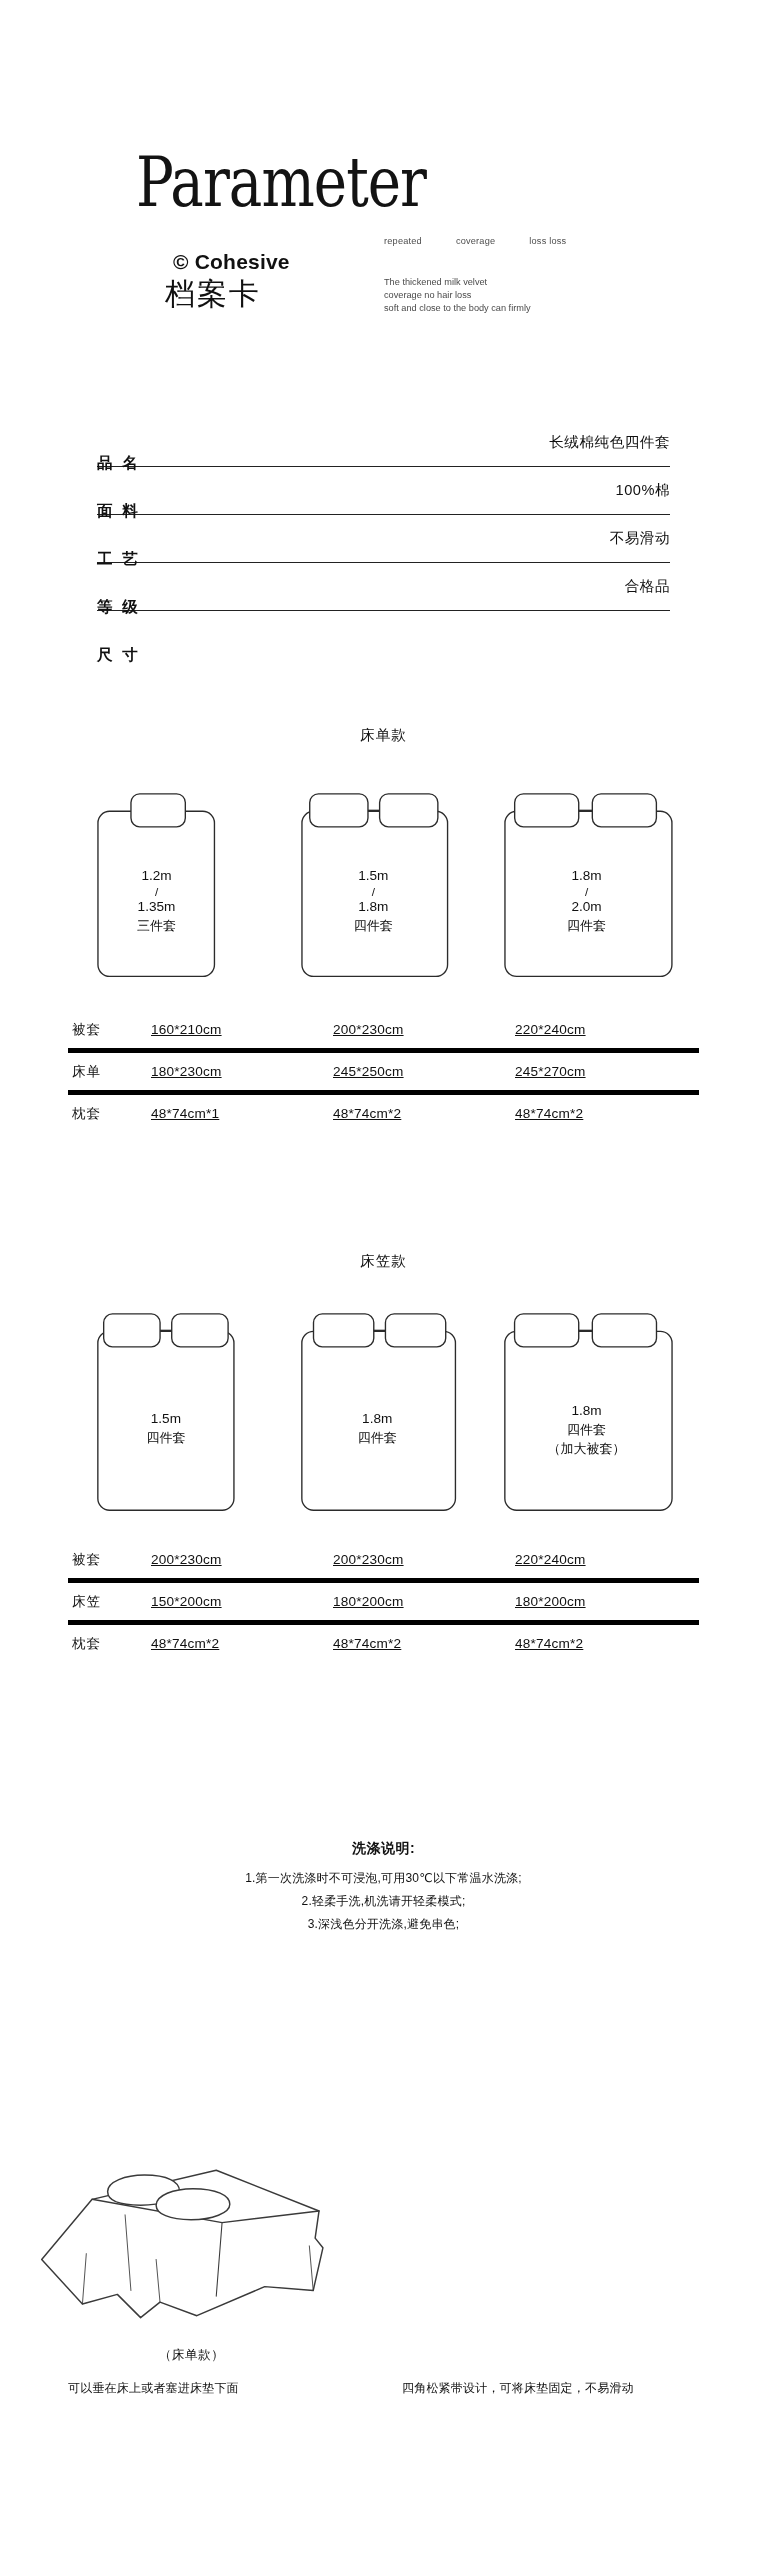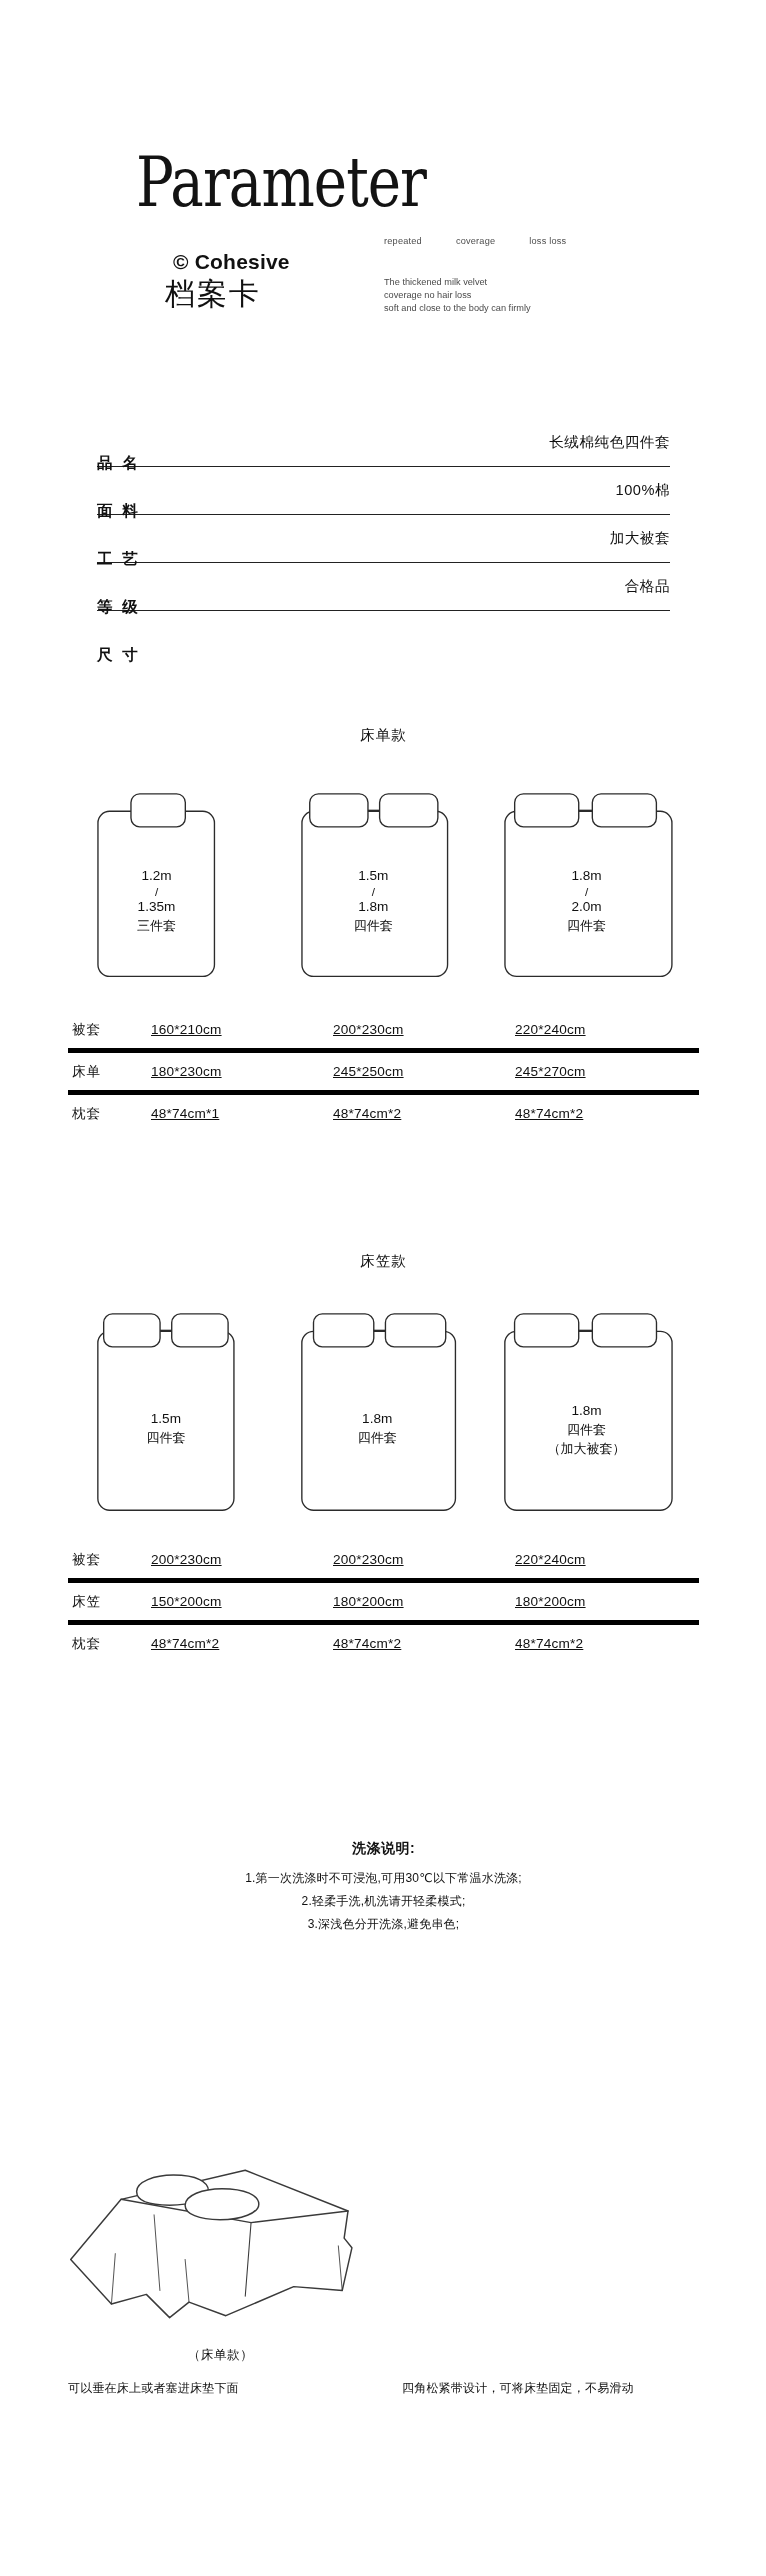--- a/index.html
+++ b/index.html
@@ -207,21 +207,20 @@
     font-size: 14.6px;
     font-weight: bold;
     color: #111;
     letter-spacing: 1px;
   }
   .compare-wrap {
     position: absolute;
     left: 0;
     width: 612px;
     display: flex;
-    padding-left: 29px;
   }
   .compare-col {
     width: 383px;
     position: relative;
     text-align: center;
   }
   .compare-cap {
     font-size: 12.6px;
     color: #111;
     letter-spacing: 0.5px;
@@ -263,21 +262,21 @@
     <div class="spec-row">
       <span class="spec-key">品名</span>
       <span class="spec-val">长绒棉纯色四件套</span>
     </div>
     <div class="spec-row">
       <span class="spec-key">面料</span>
       <span class="spec-val">100%棉</span>
     </div>
     <div class="spec-row">
       <span class="spec-key">工艺</span>
-      <span class="spec-val">加大被套</span>
+      <span class="spec-val">不易滑动</span>
     </div>
     <div class="spec-row">
       <span class="spec-key">等级</span>
       <span class="spec-val">合格品</span>
     </div>
     <div class="spec-row last">
       <span class="spec-key">尺寸</span>
       <span class="spec-val"></span>
     </div>
   </div>

